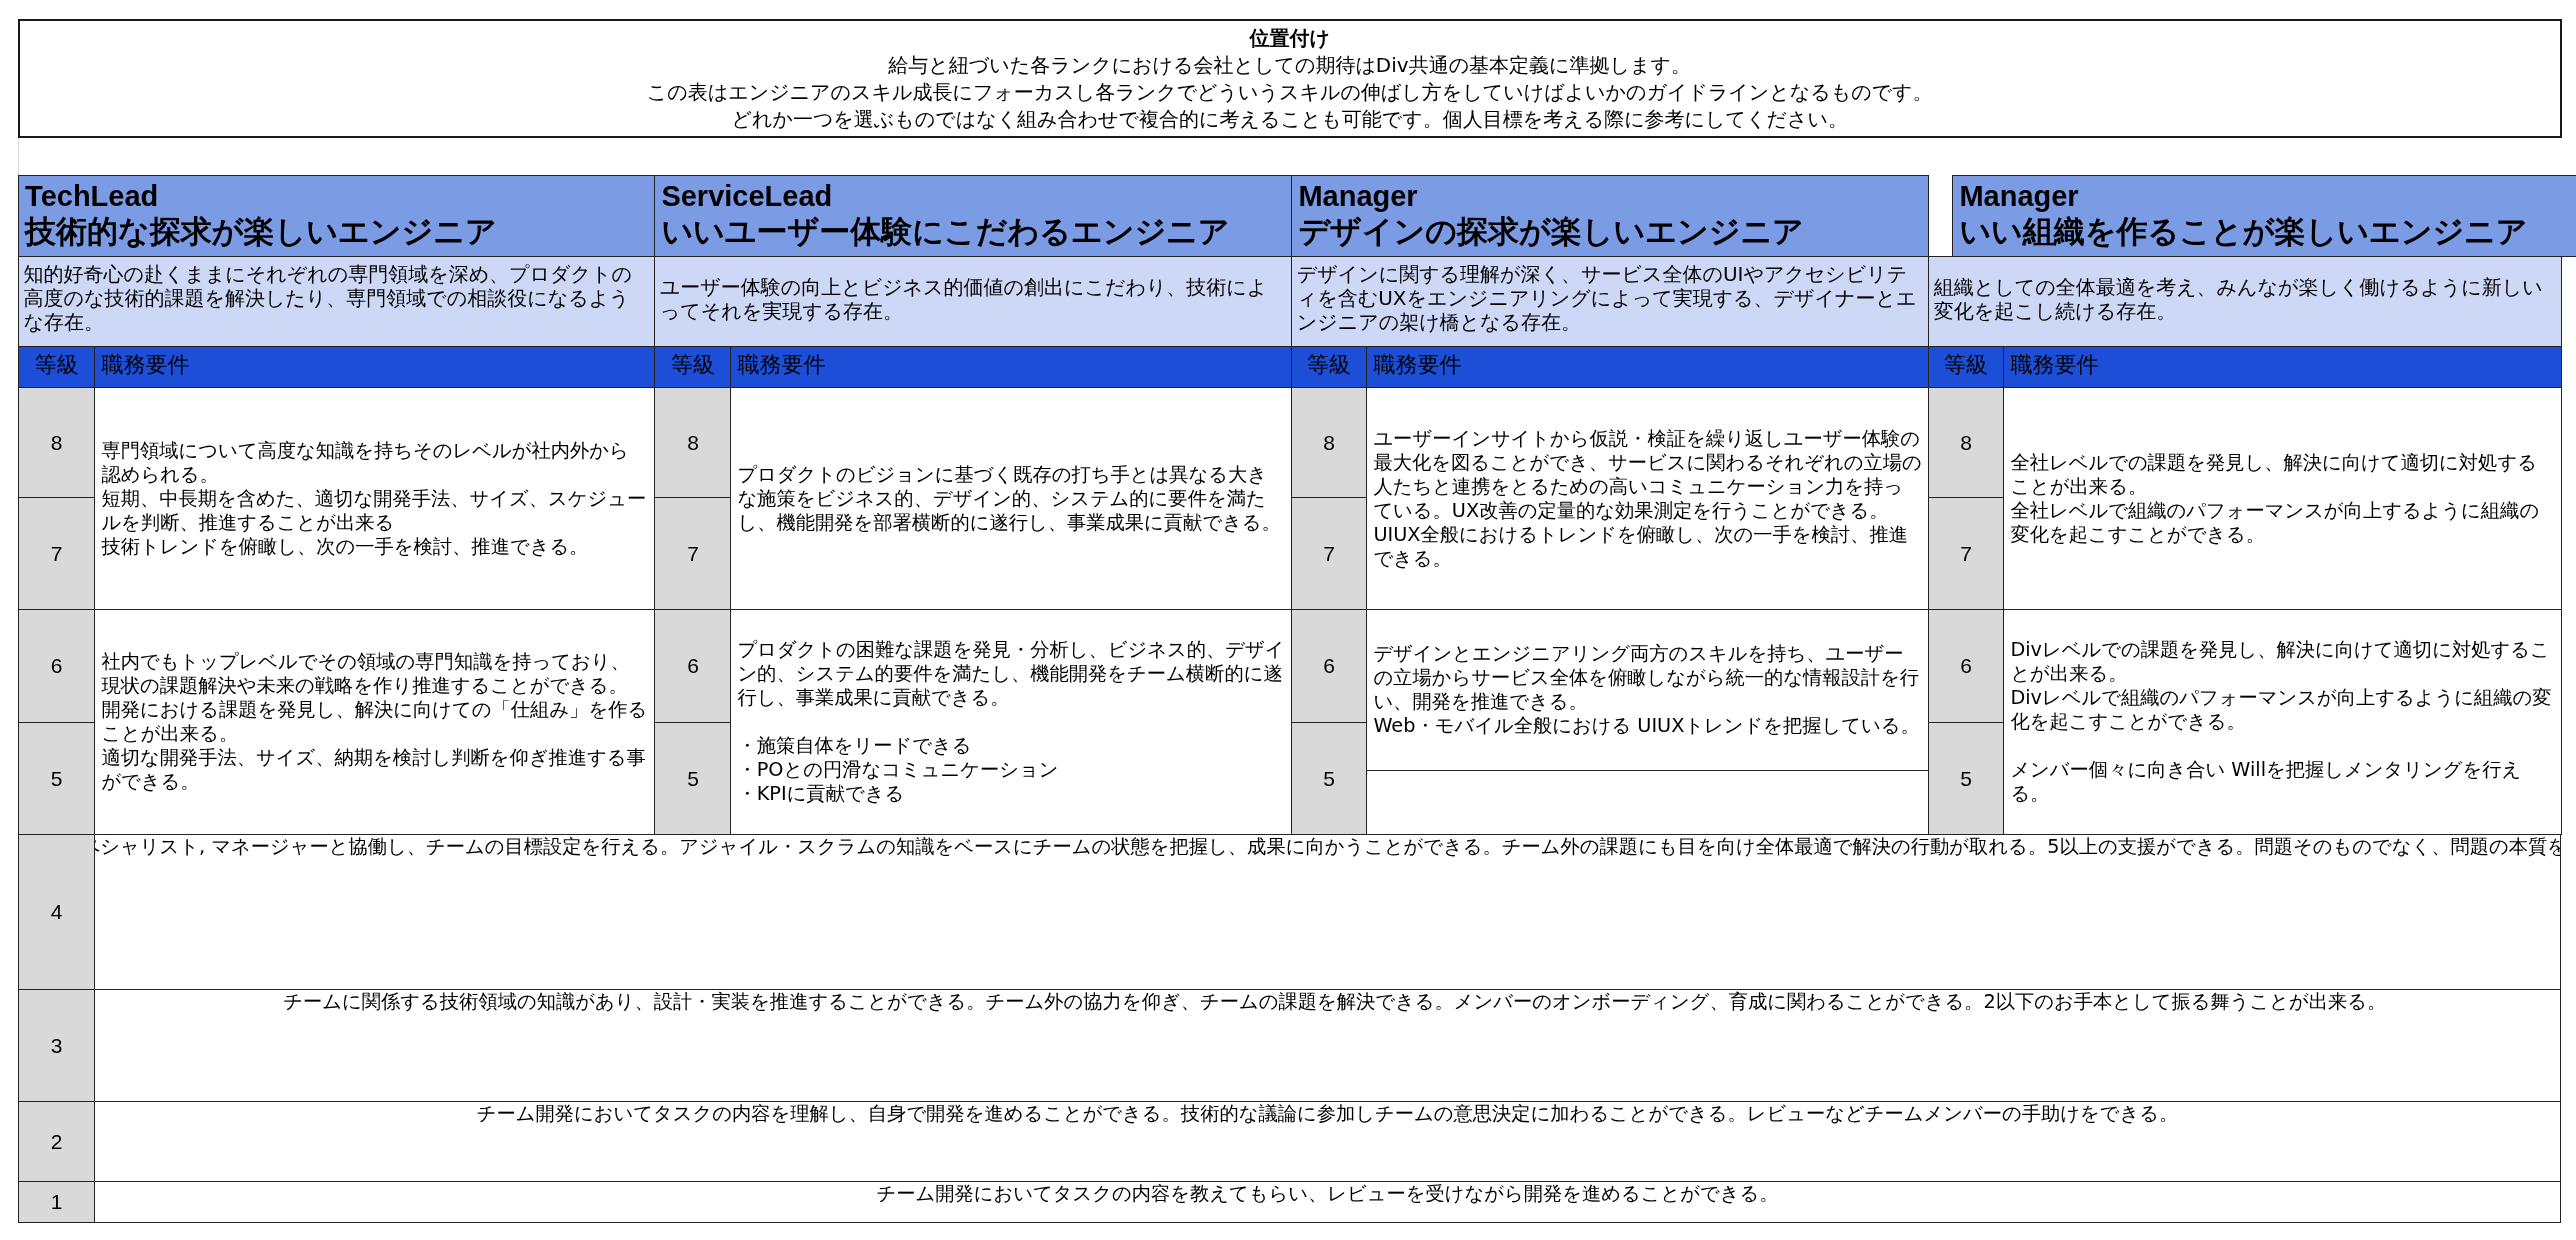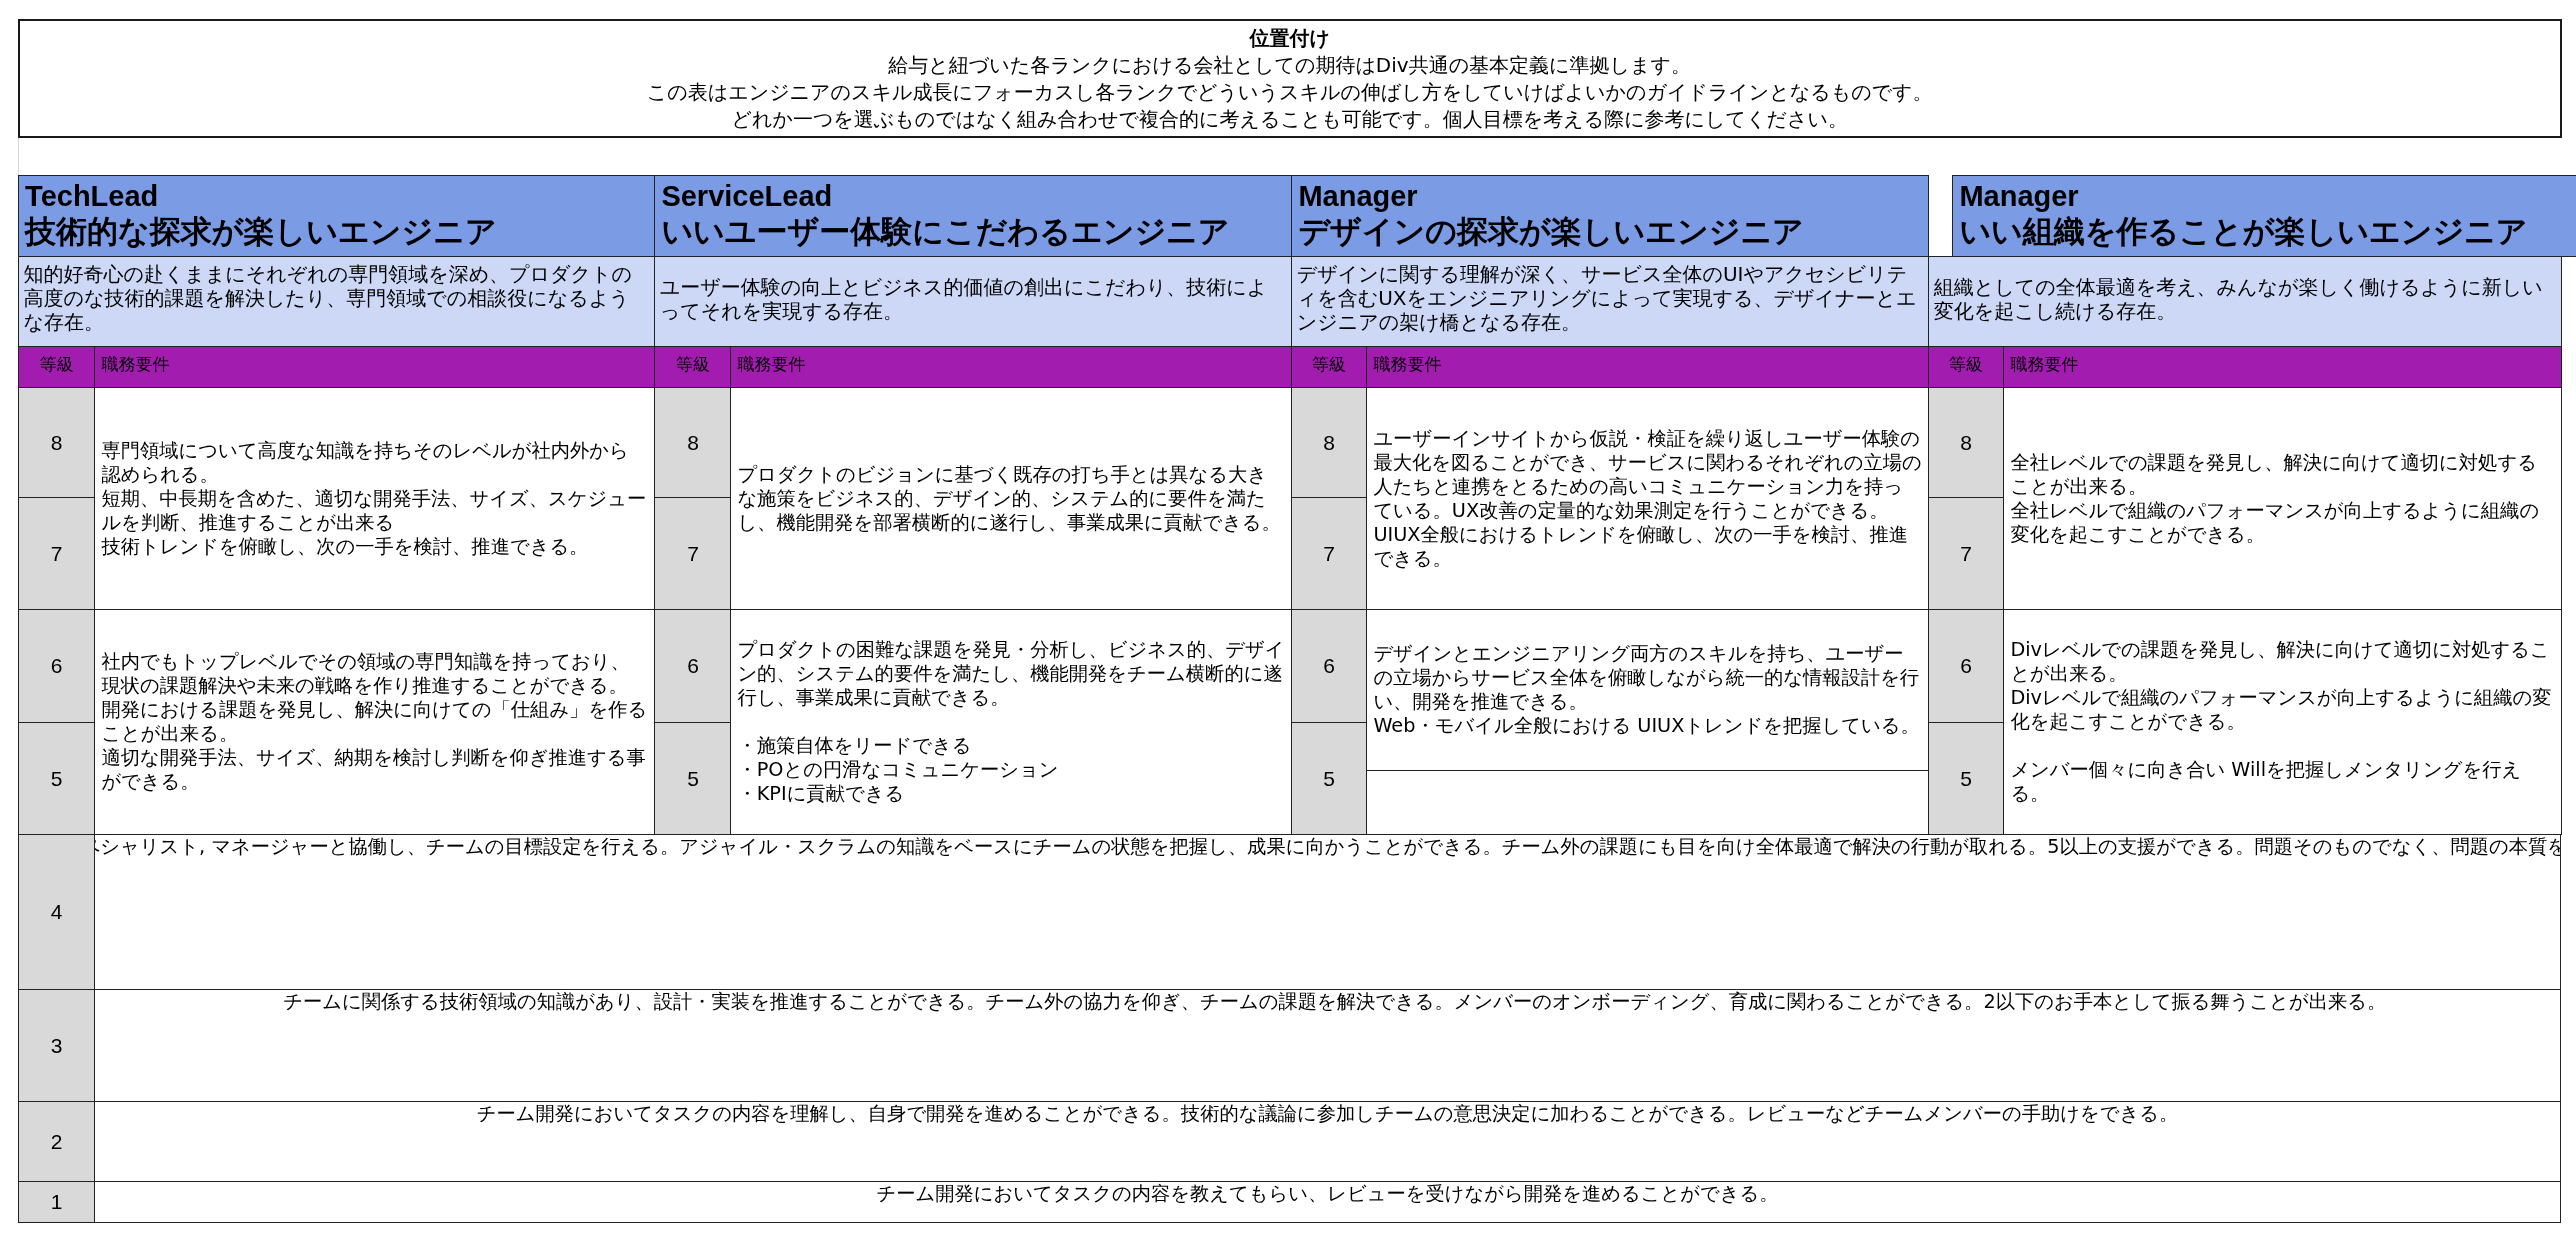--- a/index.html
+++ b/index.html
@@ -14,21 +14,21 @@
 
   
   #gap { left:17.7px; top:138px; width:2544px; height:38px; border-left:1.6px solid #d8d8d8; }
 
   
   .cell { position:absolute; box-sizing:border-box; border:1.6px solid #222; overflow:hidden; }
   .role-head { background:#7b9be5; padding:3.2px 6.4px; }
   .role-head .en { font-weight:bold; font-size:29px; line-height:34px; font-family:"Liberation Sans",sans-serif; }
   .role-head .ja { font-weight:bold; font-size:31px; line-height:37px; white-space:nowrap; }
   .role-desc { background:#ccd8f5; padding:4.8px 4.8px; font-size:20px; line-height:24px; }
-  .sub-head { background:#a21caf; font-size:17px; line-height:35px; }
+  .sub-head { background:#1d4ed8; font-size:22px; line-height:35px; }
   .sub-head.grade { text-align:center; }
   .sub-head.req { padding-left:6.4px; }
   .grade-cell { background:#d9d9d9; text-align:center; font-size:21px; font-family:"Liberation Sans",sans-serif;
                 display:flex; align-items:center; justify-content:center; }
   .req-cell { background:#fff; font-size:19.3px; line-height:24px; padding:0 6.4px;
               display:flex; flex-direction:column; justify-content:center; }
   .req-cell .p { white-space:pre-wrap; }
   .wide-cell { background:#fff; font-size:19.3px; line-height:24px; padding:0 6.4px;
                display:flex; flex-direction:row; justify-content:center; }
   .wide-cell .p { white-space:nowrap; }

